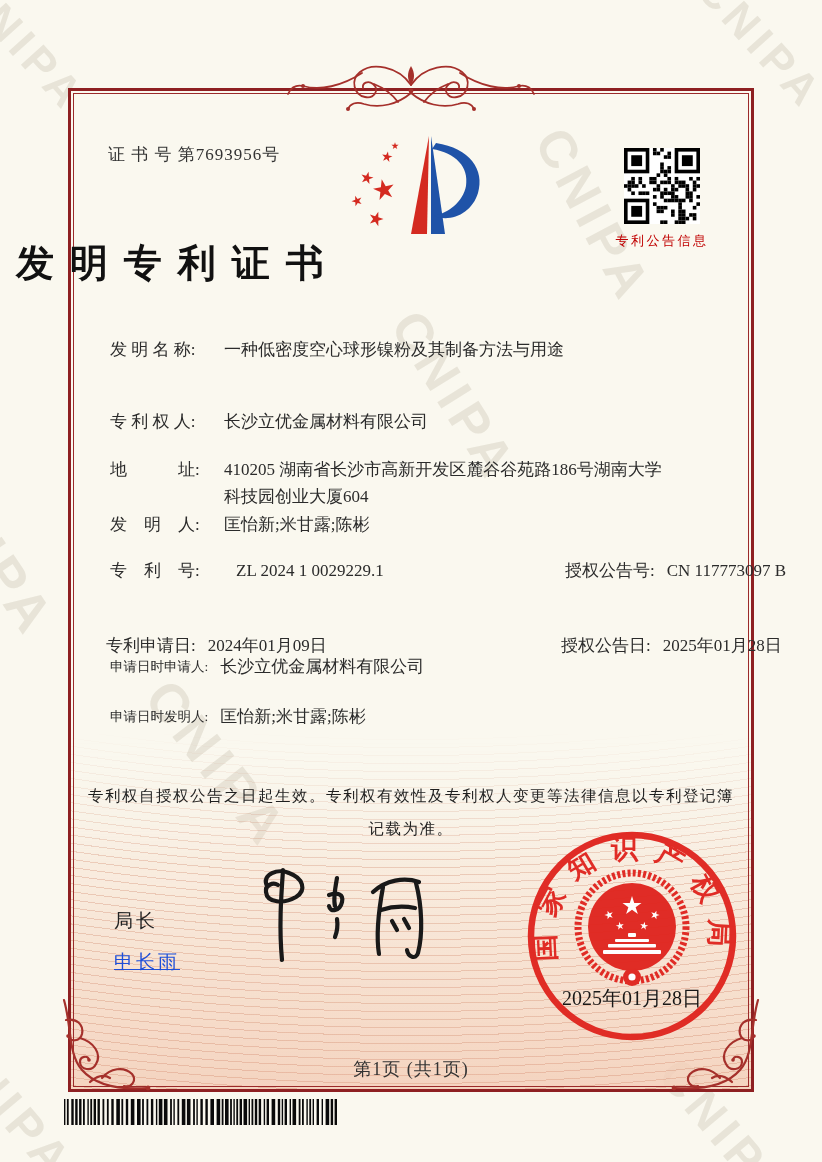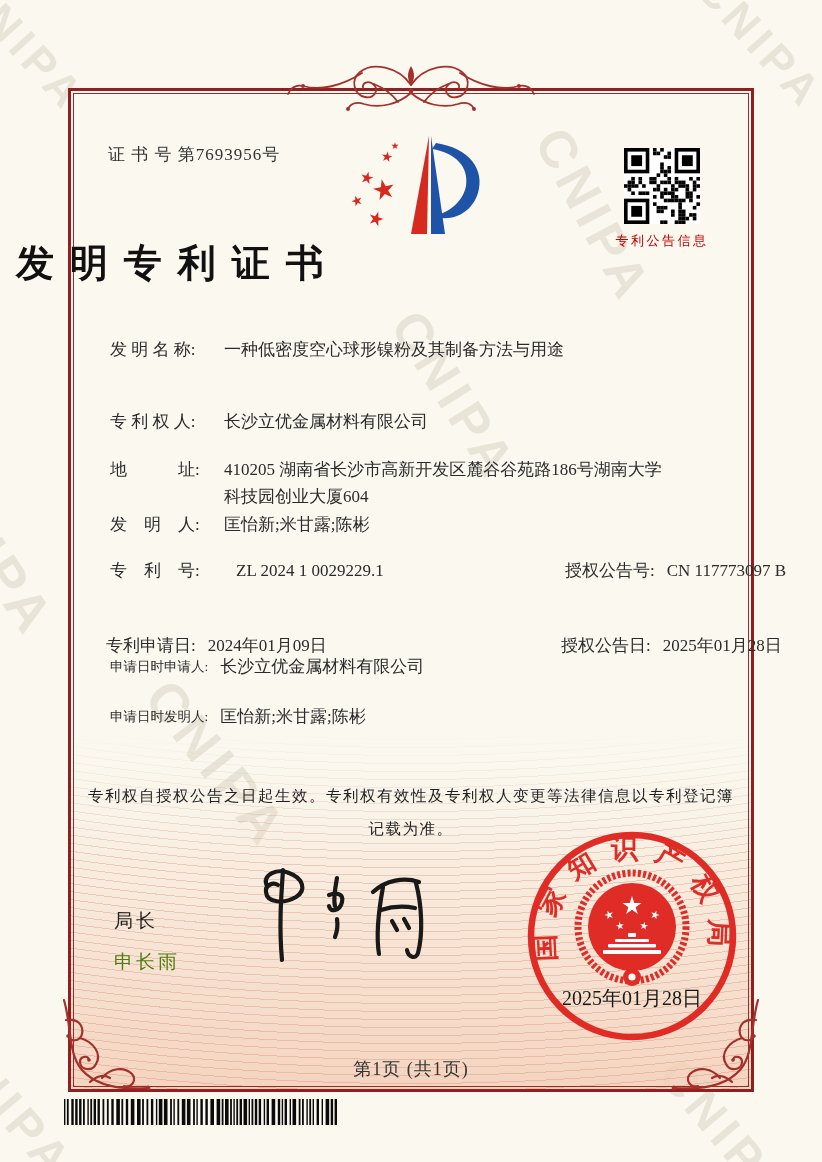--- a/index.html
+++ b/index.html
@@ -48,21 +48,21 @@
   .lb-wide{flex:none;margin-right:12px;font-size:13.5px;line-height:27px;align-self:center;white-space:nowrap;}
   .val{white-space:nowrap;}
   .val-wrap{width:452px;white-space:normal;}
   .pair2{position:absolute;left:455px;top:0;display:flex;font-size:17px;line-height:27px;align-items:flex-end;}
   .pair2 .lb2{flex:none;margin-right:12px;white-space:nowrap;}
 
   .legal{position:absolute;left:84px;right:84px;top:779px;text-align:center;
          font-size:15.5px;line-height:33px;letter-spacing:1.5px;color:#1f1f1f;}
 
   .signer-title{position:absolute;left:114px;top:908px;font-size:19px;letter-spacing:3px;color:#222;}
-  .signer-name{position:absolute;left:114px;top:949px;font-size:19px;letter-spacing:3px;color:#4d7c0f;}
+  .signer-name{position:absolute;left:114px;top:949px;font-size:19px;letter-spacing:3px;color:#1d4ed8;text-decoration:underline;}
   .signature{position:absolute;left:225px;top:856px;}
 
   .seal{position:absolute;left:524px;top:828px;opacity:0.96;}
 
   .footer{position:absolute;left:0;right:0;top:1057px;text-align:center;font-size:18px;color:#333;letter-spacing:1px;}
 
   .barcode{position:absolute;left:64px;top:1099px;z-index:5;}
 </style>
 </head>
 <body>

